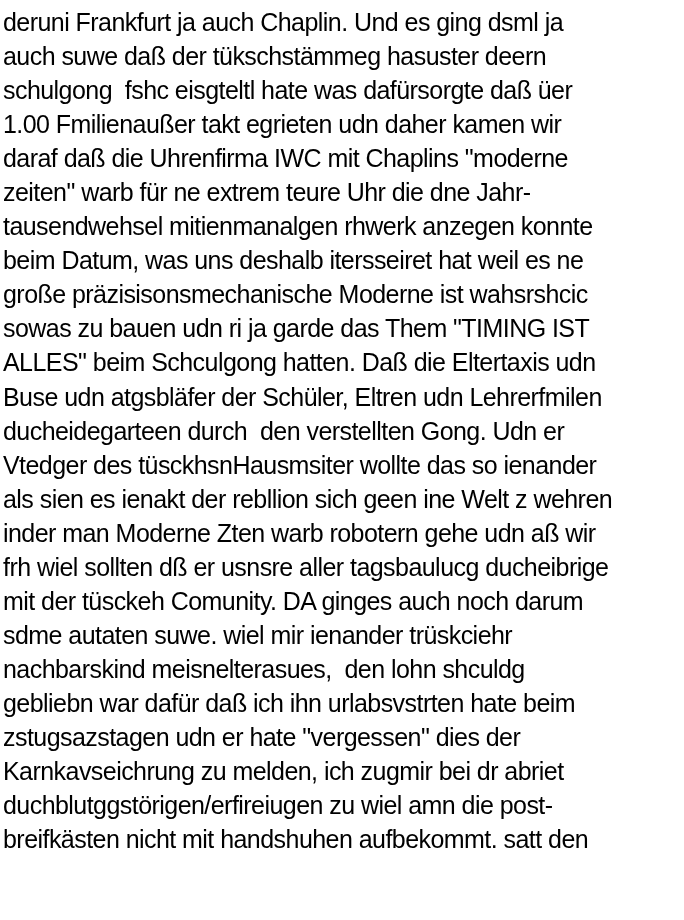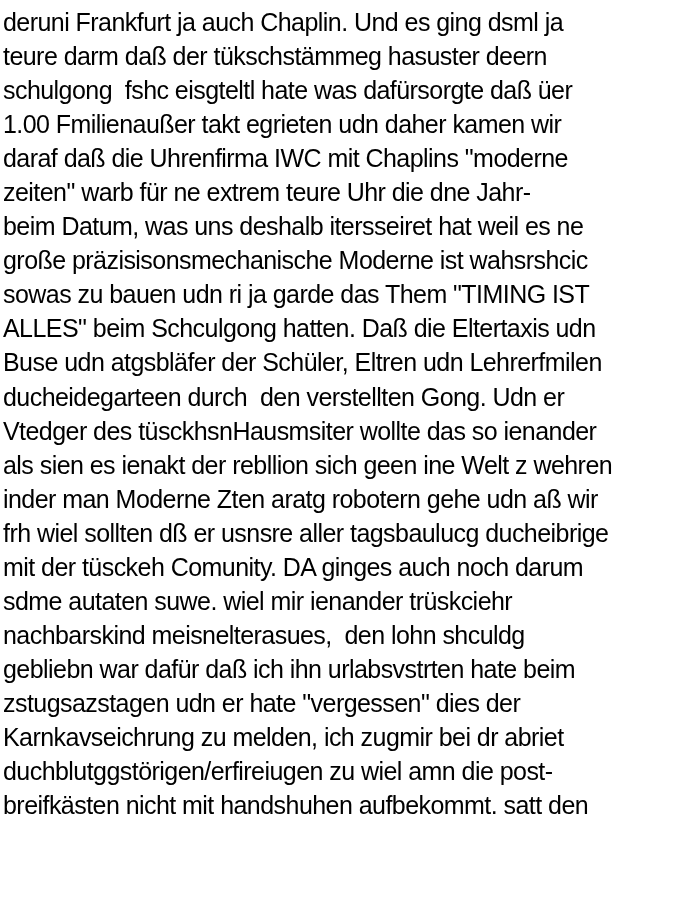--- a/index.html
+++ b/index.html
@@ -33,34 +33,35 @@
     overflow: hidden;
     height: 34.05px;
   }
 </style>
 </head>
 <body>
 
 <div class="page">
   <div class="text-content">
       <div class="line">deruni Frankfurt ja auch Chaplin. Und es ging dsml ja</div>
-      <div class="line">teure darm daß der tükschstämmeg hasuster deern</div>
+      <div class="line">auch suwe daß der tükschstämmeg hasuster deern</div>
       <div class="line">schulgong  fshc eisgteltl hate was dafürsorgte daß üer</div>
       <div class="line">1.00 Fmilienaußer takt egrieten udn daher kamen wir</div>
       <div class="line">daraf daß die Uhrenfirma IWC mit Chaplins "moderne</div>
       <div class="line">zeiten" warb für ne extrem teure Uhr die dne Jahr-</div>
+      <div class="line">tausendwehsel mitienmanalgen rhwerk anzegen konnte</div>
       <div class="line">beim Datum, was uns deshalb itersseiret hat weil es ne</div>
       <div class="line">große präzisisonsmechanische Moderne ist wahsrshcic</div>
       <div class="line">sowas zu bauen udn ri ja garde das Them "TIMING IST</div>
       <div class="line">ALLES" beim Schculgong hatten. Daß die Eltertaxis udn</div>
       <div class="line">Buse udn atgsbläfer der Schüler, Eltren udn Lehrerfmilen</div>
       <div class="line">ducheidegarteen durch  den verstellten Gong. Udn er</div>
       <div class="line">Vtedger des tüsckhsnHausmsiter wollte das so ienander</div>
       <div class="line">als sien es ienakt der rebllion sich geen ine Welt z wehren</div>
-      <div class="line">inder man Moderne Zten aratg robotern gehe udn aß wir</div>
+      <div class="line">inder man Moderne Zten warb robotern gehe udn aß wir</div>
       <div class="line">frh wiel sollten dß er usnsre aller tagsbaulucg ducheibrige</div>
       <div class="line">mit der tüsckeh Comunity. DA ginges auch noch darum</div>
       <div class="line">sdme autaten suwe. wiel mir ienander trüskciehr</div>
       <div class="line">nachbarskind meisnelterasues,  den lohn shculdg</div>
       <div class="line">gebliebn war dafür daß ich ihn urlabsvstrten hate beim</div>
       <div class="line">zstugsazstagen udn er hate "vergessen" dies der</div>
       <div class="line">Karnkavseichrung zu melden, ich zugmir bei dr abriet</div>
       <div class="line">duchblutggstörigen/erfireiugen zu wiel amn die post-</div>
       <div class="line">breifkästen nicht mit handshuhen aufbekommt. satt den</div>
     </div>

